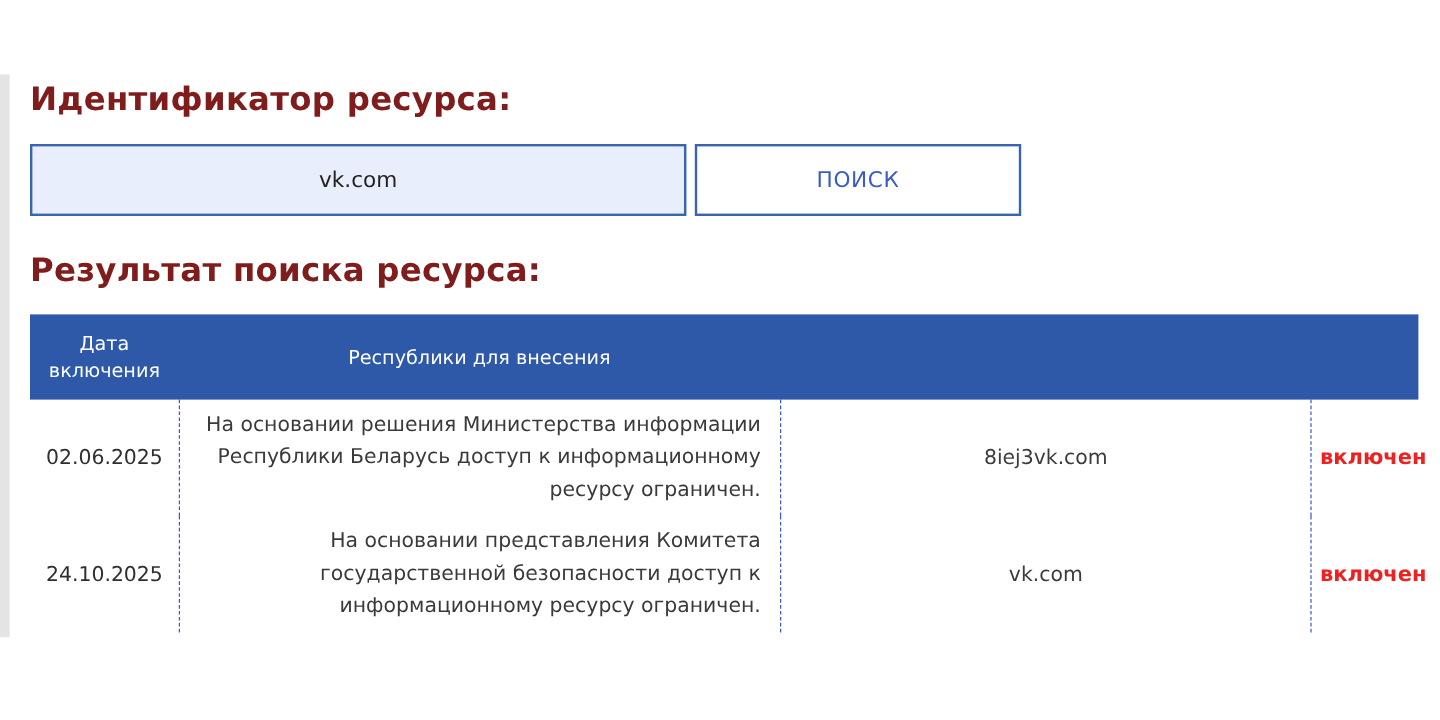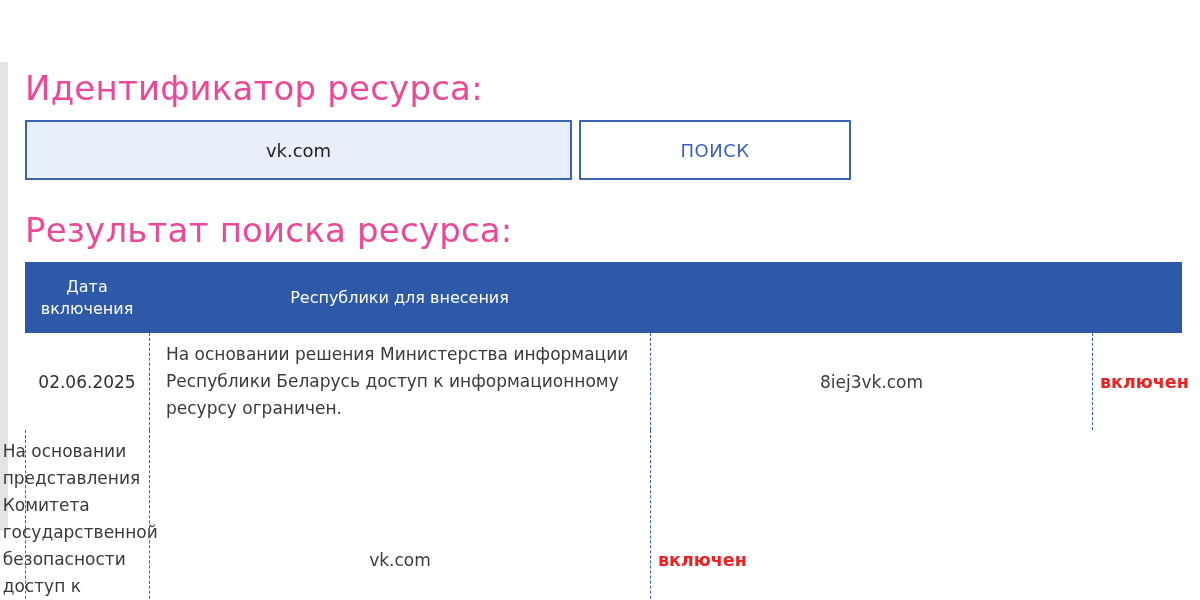--- a/index.html
+++ b/index.html
@@ -26,23 +26,23 @@
   .content {
     position: absolute;
     left: 25px;
     top: 0;
     width: 1157px;
   }
   .section-title {
     position: absolute;
     left: 0;
     margin: 0;
-    font-size: 34px;
-    font-weight: 400;
-    color: #ec4899;
+    font-size: 27px;
+    font-weight: 700;
+    color: #7f1d1d;
     letter-spacing: 0.2px;
     white-space: nowrap;
   }
   #search-title { top: 68px; }
   #results-title { top: 210px; }
 
   .search-row {
     position: absolute;
     left: 0;
     top: 120px;
@@ -111,21 +111,21 @@
     justify-content: center;
     box-sizing: border-box;
     font-size: 17px;
     color: #333333;
   }
   .td.sep { border-left: 1px dashed #3a58c9; }
   .td.date { color: #2f2f2f; }
   .td.reason { padding: 8px 0; }
   .td.reason .reason-text {
     max-width: 468px;
-    text-align: left;
+    text-align: right;
     line-height: 27px;
     color: #3a3a3a;
   }
   .td.identifier { color: #3c3c3c; }
   .td.status {
     justify-content: flex-start;
     padding-left: 7px;
     color: #ef2020;
     white-space: nowrap;
     font-size: 17.5px;
@@ -162,20 +162,21 @@
         <div class="tr r1">
           <div class="td date">02.06.2025</div>
           <div class="td reason sep">
             <div class="reason-text">На основании решения Министерства информации Республики Беларусь доступ к информационному ресурсу ограничен.</div>
           </div>
           <div class="td identifier sep">8iej3vk.com</div>
           <div class="td status sep">включен</div>
         </div>
 
         <div class="tr r2">
+          <div class="td date">24.10.2025</div>
           <div class="td reason sep">
             <div class="reason-text">На основании представления Комитета государственной безопасности доступ к информационному ресурсу ограничен.</div>
           </div>
           <div class="td identifier sep">vk.com</div>
           <div class="td status sep">включен</div>
         </div>
 
       </div>
     </div>
 

